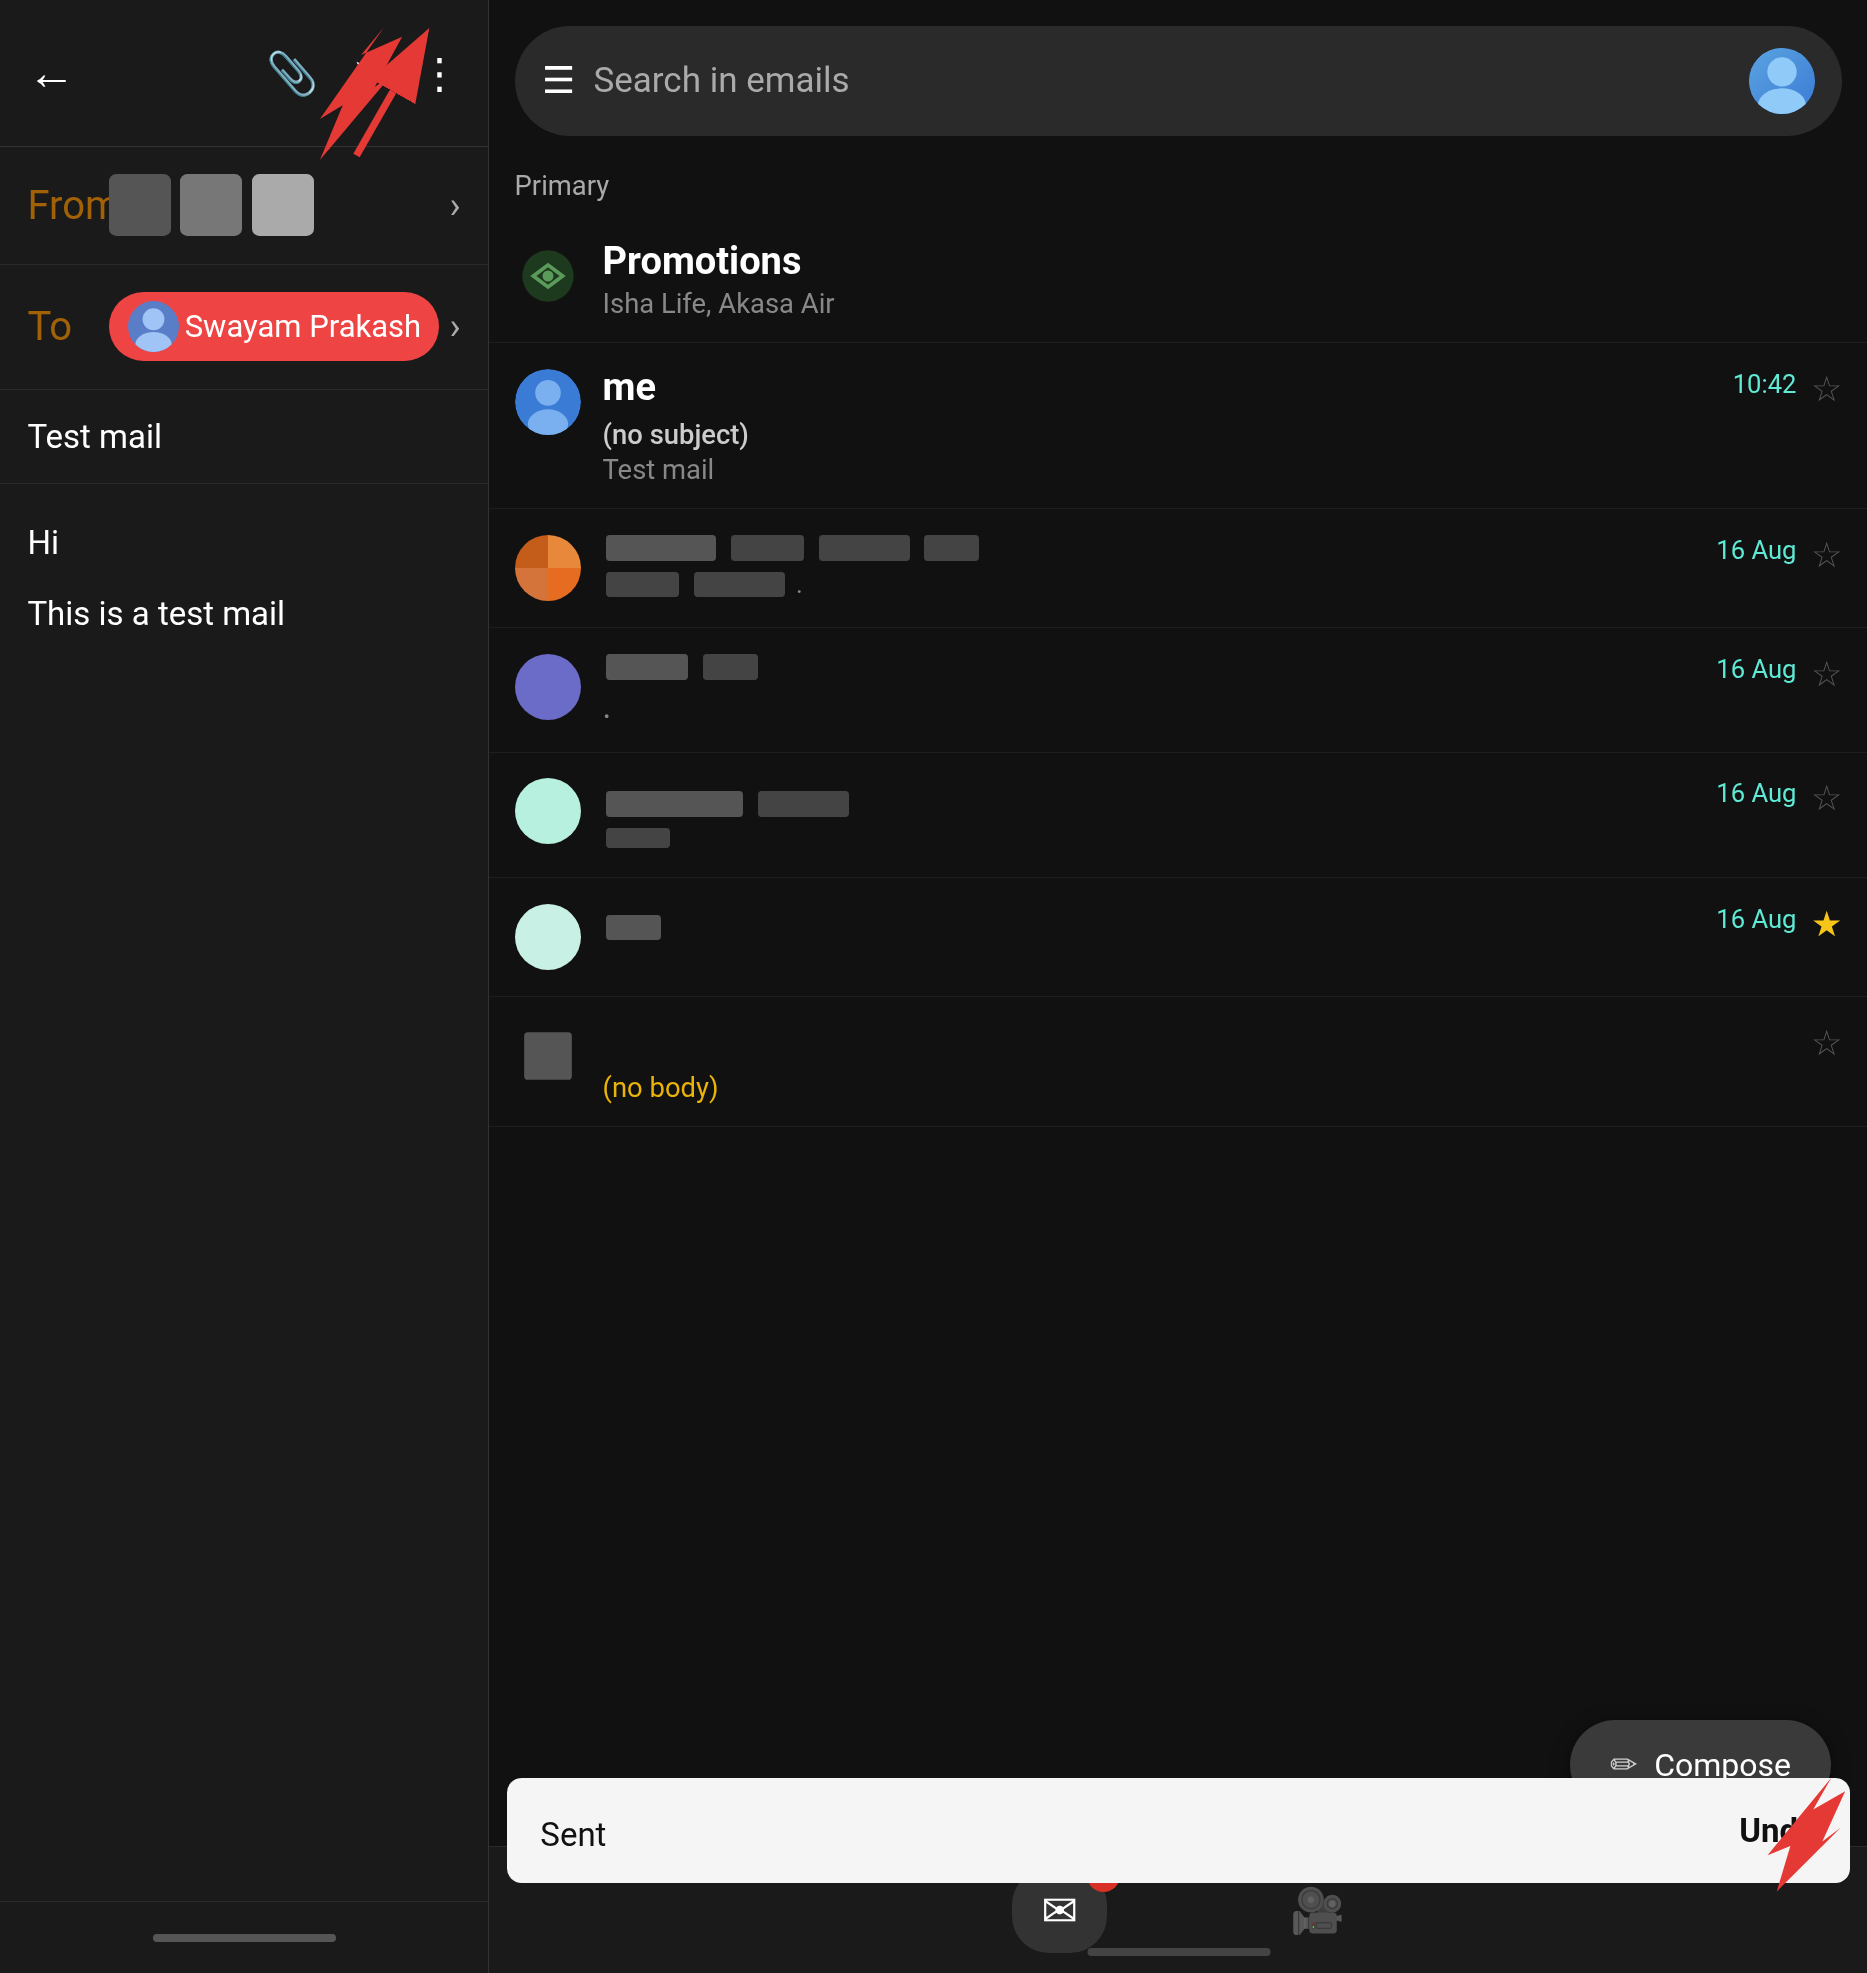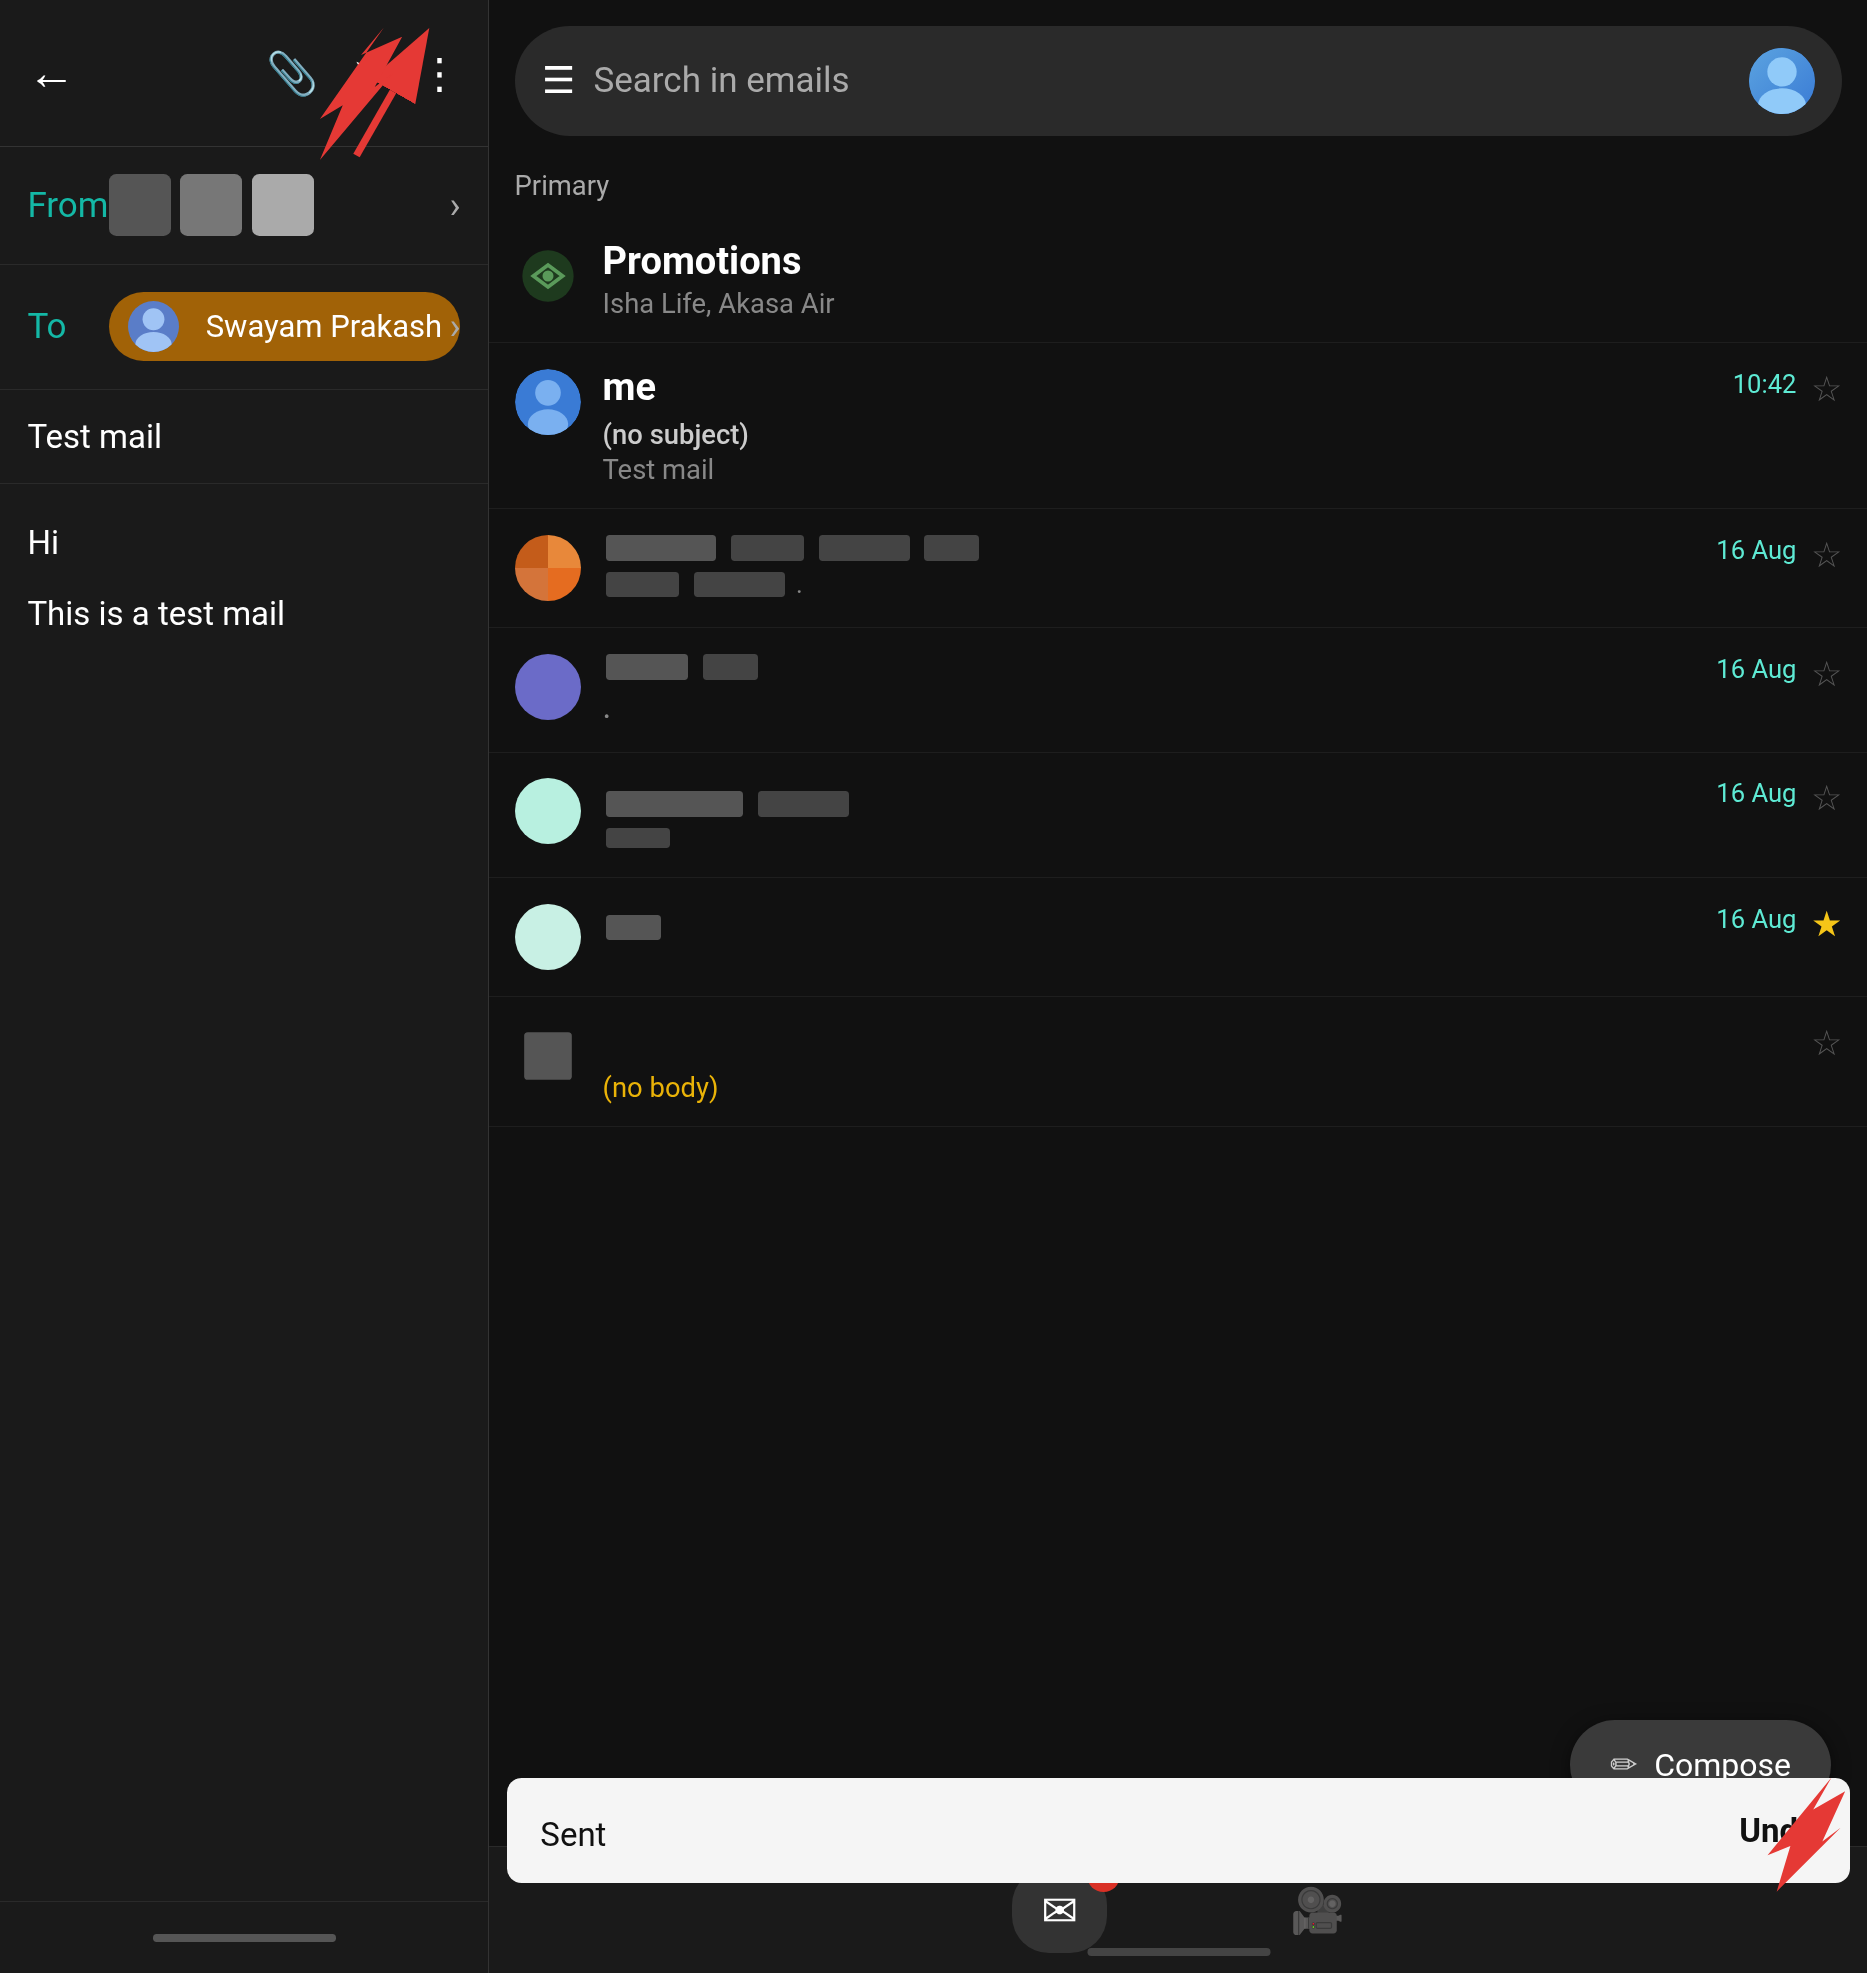--- a/index.html
+++ b/index.html
@@ -59,22 +59,22 @@
     .field-row {
       display: flex;
       align-items: center;
       padding: 27.4px 27.4px;
       min-height: 110px;
       border-bottom: 0.9px solid #2a2a2a;
       position: relative;
     }
 
     .field-label {
-      color: #14b8a6;
-      font-size: 35px;
+      color: #a16207;
+      font-size: 40px;
       width: 82px;
       flex-shrink: 0;
     }
 
     .field-content {
       flex: 1;
       display: flex;
       align-items: center;
       flex-wrap: wrap;
       gap: 11px;
@@ -100,24 +100,24 @@
     .chevron-icon {
       color: #aaa;
       font-size: 37px;
       position: absolute;
       right: 27.4px;
     }
 
     .recipient-chip {
       display: flex;
       align-items: center;
-      background: #a16207;
+      background: #ef4444;
       border-radius: 37px;
       padding: 9.1px 18.3px;
-      gap: 27px;
+      gap: 6px;
     }
 
     .recipient-name {
       color: #fff;
       font-size: 31px;
     }
 
     .subject-row {
       padding: 27.4px 27.4px;
       border-bottom: 0.9px solid #2a2a2a;

